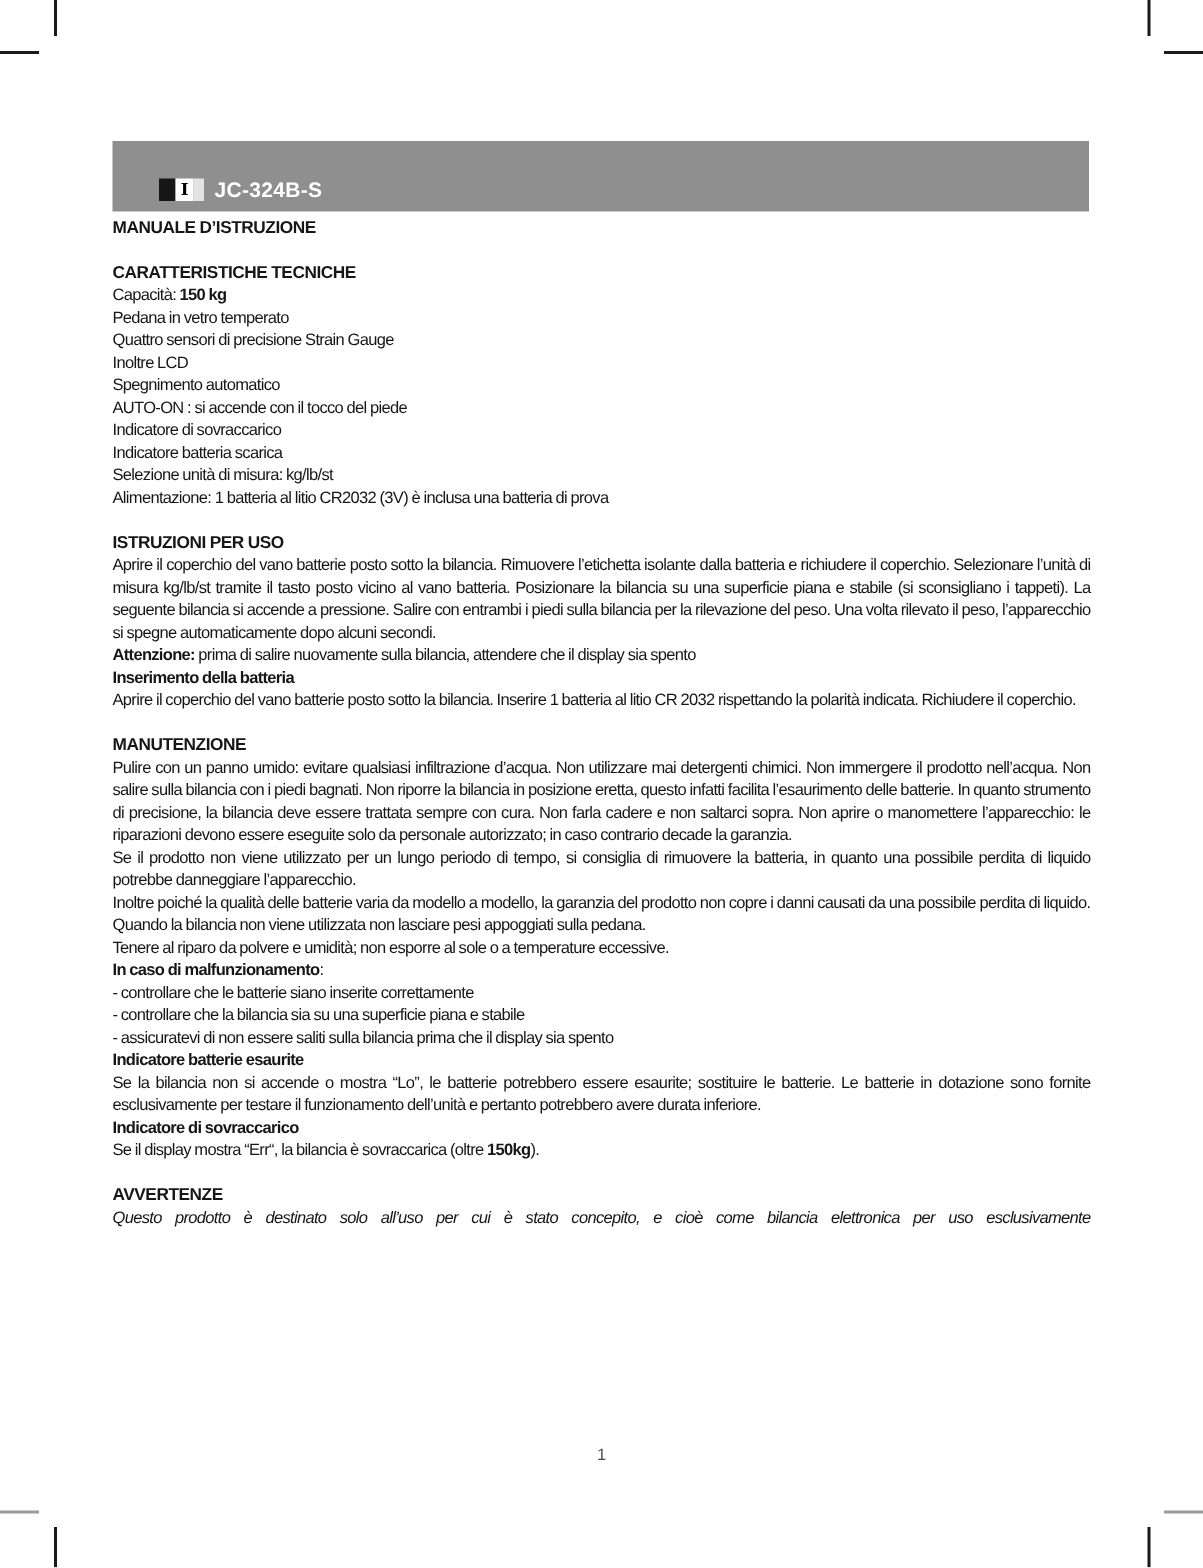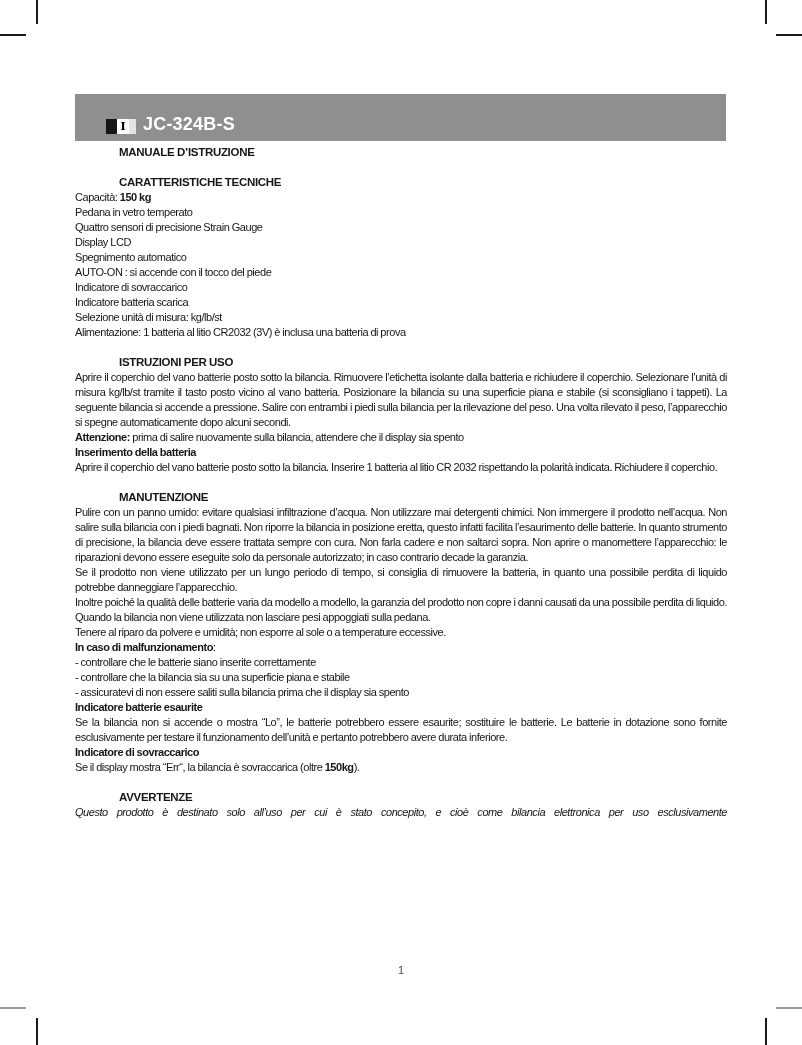--- a/index.html
+++ b/index.html
@@ -46,39 +46,39 @@
   .flag-letter {
     font-family: "DejaVu Serif", serif;
     font-weight: bold;
     font-size: 11px;
     line-height: 15px;
     color: #000000;
   }
   .model {
     color: #ffffff;
     font-weight: bold;
-    font-size: 18px;
+    font-size: 14px;
     letter-spacing: 0.2px;
     line-height: 1;
     padding-bottom: 1px;
   }
 
   
   .content {
     position: absolute;
     left: 75px; top: 145px;
     width: 652px;
     font-size: 11px;
     line-height: 15px;
     letter-spacing: -0.45px;
     word-spacing: -0.3px;
   }
   .blk { min-height: 15px; }
   .blk-spacer { height: 15px; overflow: hidden; }
-  .blk-heading { font-weight: bold; font-size: 11.5px; letter-spacing: -0.3px; margin-left: 44px; }
+  .blk-heading { font-weight: bold; font-size: 11.5px; letter-spacing: -0.3px; }
   .justify { text-align: justify; }
   .stretch { text-align: justify; text-align-last: justify; font-style: italic; }
   .b { font-weight: bold; }
 
   .footer {
     position: absolute;
     left: 0; top: 964px;
     width: 100%;
     text-align: center;
     font-size: 11px;
@@ -110,21 +110,21 @@
     <span class="model">JC-324B-S</span>
   </div>
 
   <div class="content">
       <div class="blk blk-heading"><span class="b">MANUALE D’ISTRUZIONE</span></div>
       <div class="blk blk-spacer">&nbsp;</div>
       <div class="blk blk-heading"><span class="b">CARATTERISTICHE TECNICHE</span></div>
       <div class="blk blk-line"><span class="r">Capacità: </span><span class="b">150 kg</span></div>
       <div class="blk blk-line"><span class="r">Pedana in vetro temperato</span></div>
       <div class="blk blk-line"><span class="r">Quattro sensori di precisione Strain Gauge</span></div>
-      <div class="blk blk-line"><span class="r">Display LCD</span></div>
+      <div class="blk blk-line"><span class="r">Inoltre LCD</span></div>
       <div class="blk blk-line"><span class="r">Spegnimento automatico</span></div>
       <div class="blk blk-line"><span class="r">AUTO-ON : si accende con il tocco del piede</span></div>
       <div class="blk blk-line"><span class="r">Indicatore di sovraccarico</span></div>
       <div class="blk blk-line"><span class="r">Indicatore batteria scarica</span></div>
       <div class="blk blk-line"><span class="r">Selezione unità di misura: kg/lb/st</span></div>
       <div class="blk blk-line"><span class="r">Alimentazione: 1 batteria al litio CR2032 (3V) è inclusa una batteria di prova</span></div>
       <div class="blk blk-spacer">&nbsp;</div>
       <div class="blk blk-heading"><span class="b">ISTRUZIONI PER USO</span></div>
       <div class="blk blk-para justify"><span class="r">Aprire il coperchio del vano batterie posto sotto la bilancia. Rimuovere l’etichetta isolante dalla batteria e richiudere il coperchio. Selezionare l’unità di misura kg/lb/st tramite il tasto posto vicino al vano batteria. Posizionare la bilancia su una superficie piana e stabile (si sconsigliano i tappeti). La seguente bilancia si accende a pressione. Salire con entrambi i piedi sulla bilancia per la rilevazione del peso. Una volta rilevato il peso, l’apparecchio si spegne automaticamente dopo alcuni secondi.</span></div>
       <div class="blk blk-line"><span class="b">Attenzione:</span><span class="r"> prima di salire nuovamente sulla bilancia, attendere che il display sia spento</span></div>

